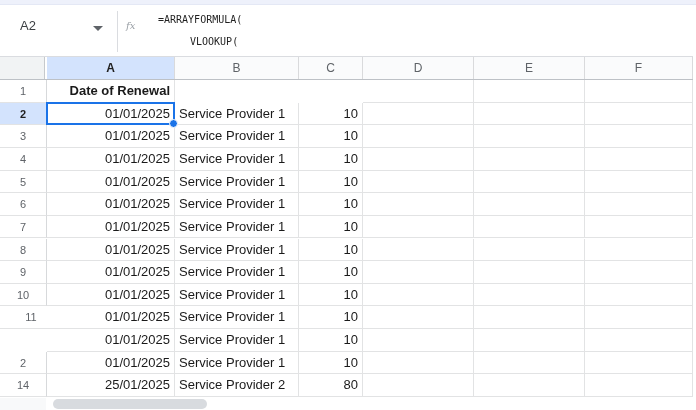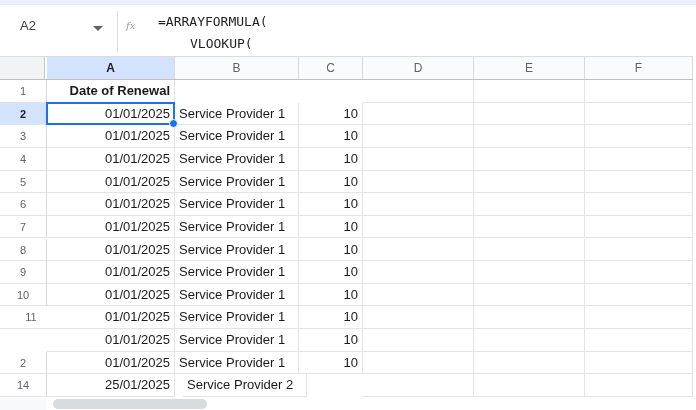--- a/index.html
+++ b/index.html
@@ -10,21 +10,21 @@
   
   .topstrip{position:absolute;left:0;top:0;width:696px;height:4px;background:#eef1fb;border-bottom:1px solid #e4e8f5;}
   
   .fbar{position:absolute;left:0;top:5px;width:696px;height:51px;background:#fff;}
   .namebox-value{position:absolute;left:20px;top:13px;font-size:13px;color:#3c4043;}
   .namebox-caret{position:absolute;left:93px;top:21px;width:0;height:0;
     border-left:5px solid transparent;border-right:5px solid transparent;border-top:5px solid #5f6368;}
   .fbar-divider{position:absolute;left:117px;top:6px;width:1px;height:41px;background:#dadce0;}
   .fx{position:absolute;left:126px;top:15px;font-family:"DejaVu Serif",serif;font-style:italic;
     font-size:10px;color:#9aa0a6;}
-  .fline{position:absolute;font-family:"DejaVu Sans Mono",monospace;font-size:13px;color:#1f1f1f;white-space:pre;}
+  .fline{position:absolute;font-family:"DejaVu Sans Mono",monospace;font-size:10px;color:#1f1f1f;white-space:pre;}
   .fline1{left:158px;top:9px;}
   .fline2{left:190px;top:31px;}
   
   .colhdrs{position:absolute;left:0;top:56px;width:693px;height:24px;border-top:1px solid #dadce0;
     border-bottom:1px solid #bdc1c6;box-sizing:border-box;background:#fff;}
   .corner{position:absolute;left:0;top:0;width:45px;height:22px;background:#f1f3f4;
     border-right:1px solid #c6c9cc;border-bottom:0;box-sizing:border-box;}
   .colhdr{position:absolute;top:0;height:22px;line-height:22px;text-align:center;font-size:12px;
     color:#5f6368;border-right:1px solid #d9dadc;box-sizing:border-box;background:#fafbfc;}
   .colhdr.sel{background:#d3e3fd;color:#1f1f1f;font-weight:bold;}
@@ -158,21 +158,22 @@
       <div class="cell al" style="left: 585px; top: 249.073px; width: 108px; height: 22.643px; line-height: 22.643px;"></div>
       <div class="rowhdr" style="top: 271.716px; height: 22.643px; line-height: 22.643px; width: 47px;">2</div>
       <div class="cell ar" style="left: 47px; top: 271.716px; width: 128px; height: 22.643px; line-height: 22.643px;">01/01/2025</div>
       <div class="cell al" style="left: 175px; top: 271.716px; width: 124px; height: 22.643px; line-height: 22.643px;">Service Provider 1</div>
       <div class="cell ar" style="left: 299px; top: 271.716px; width: 64px; height: 22.643px; line-height: 22.643px;">10</div>
       <div class="cell al" style="left: 363px; top: 271.716px; width: 111px; height: 22.643px; line-height: 22.643px;"></div>
       <div class="cell al" style="left: 474px; top: 271.716px; width: 111px; height: 22.643px; line-height: 22.643px;"></div>
       <div class="cell al" style="left: 585px; top: 271.716px; width: 108px; height: 22.643px; line-height: 22.643px;"></div>
       <div class="rowhdr" style="top: 294.359px; height: 22.643px; line-height: 22.643px; width: 47px;">14</div>
       <div class="cell ar" style="left: 47px; top: 294.359px; width: 128px; height: 22.643px; line-height: 22.643px;">25/01/2025</div>
-      <div class="cell al" style="left: 175px; top: 294.359px; width: 124px; height: 22.643px; line-height: 22.643px; margin-left: 8px;">Service Provider 2</div>
+      <div class="cell al" style="left: 175px; top: 294.359px; width: 124px; height: 22.643px; line-height: 22.643px;">Service Provider 2</div>
+      <div class="cell ar" style="left: 299px; top: 294.359px; width: 64px; height: 22.643px; line-height: 22.643px;">80</div>
       <div class="cell al" style="left: 363px; top: 294.359px; width: 111px; height: 22.643px; line-height: 22.643px;"></div>
       <div class="cell al" style="left: 474px; top: 294.359px; width: 111px; height: 22.643px; line-height: 22.643px;"></div>
       <div class="cell al" style="left: 585px; top: 294.359px; width: 108px; height: 22.643px; line-height: 22.643px;"></div>
       <div class="selbox" style="left: 46px; top: 21.643px; width: 129px; height: 23.643px; border-color: rgb(26, 115, 232);">
         <div class="fillhandle" style="background: rgb(26, 115, 232);"></div>
       </div>
     </div>
 
   <div class="hscroll-corner"></div>
   <div class="hscroll-thumb"></div>

